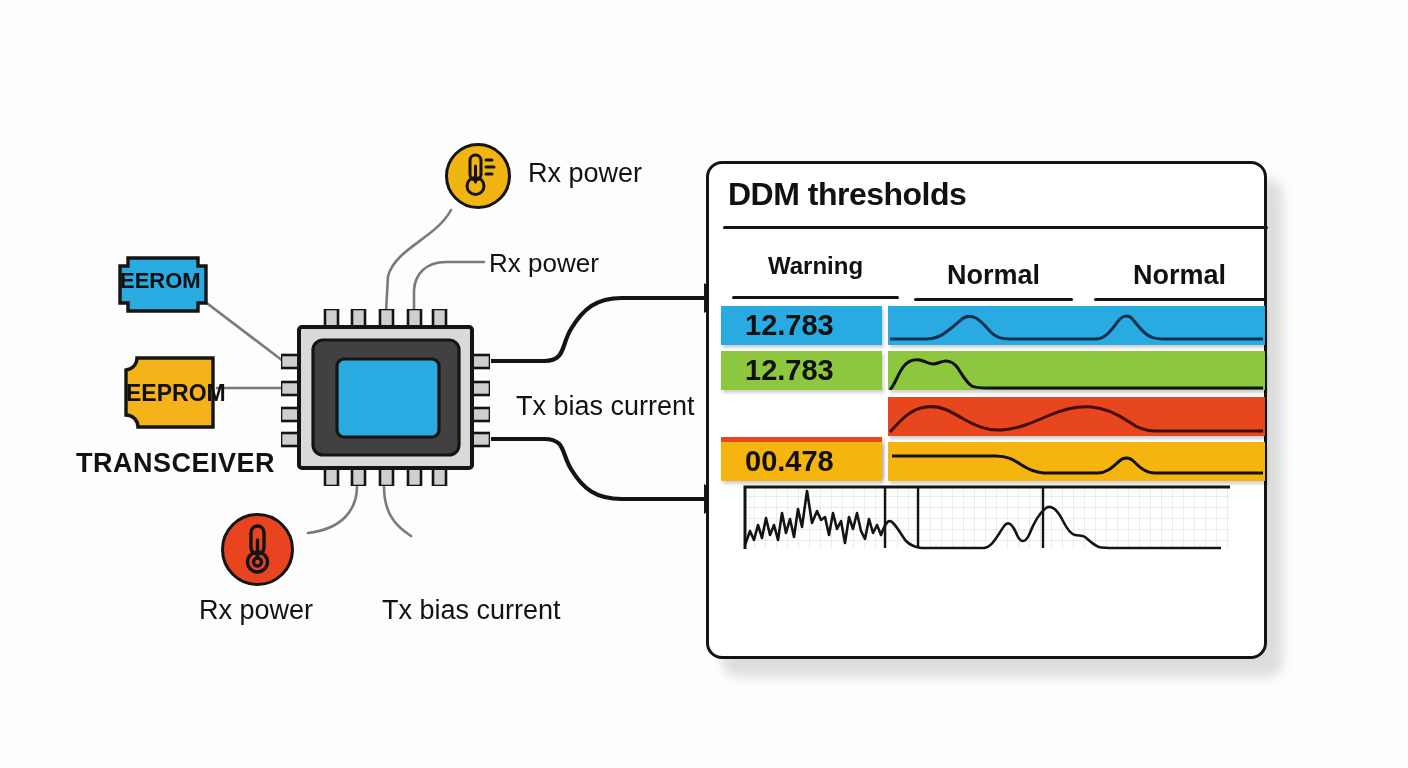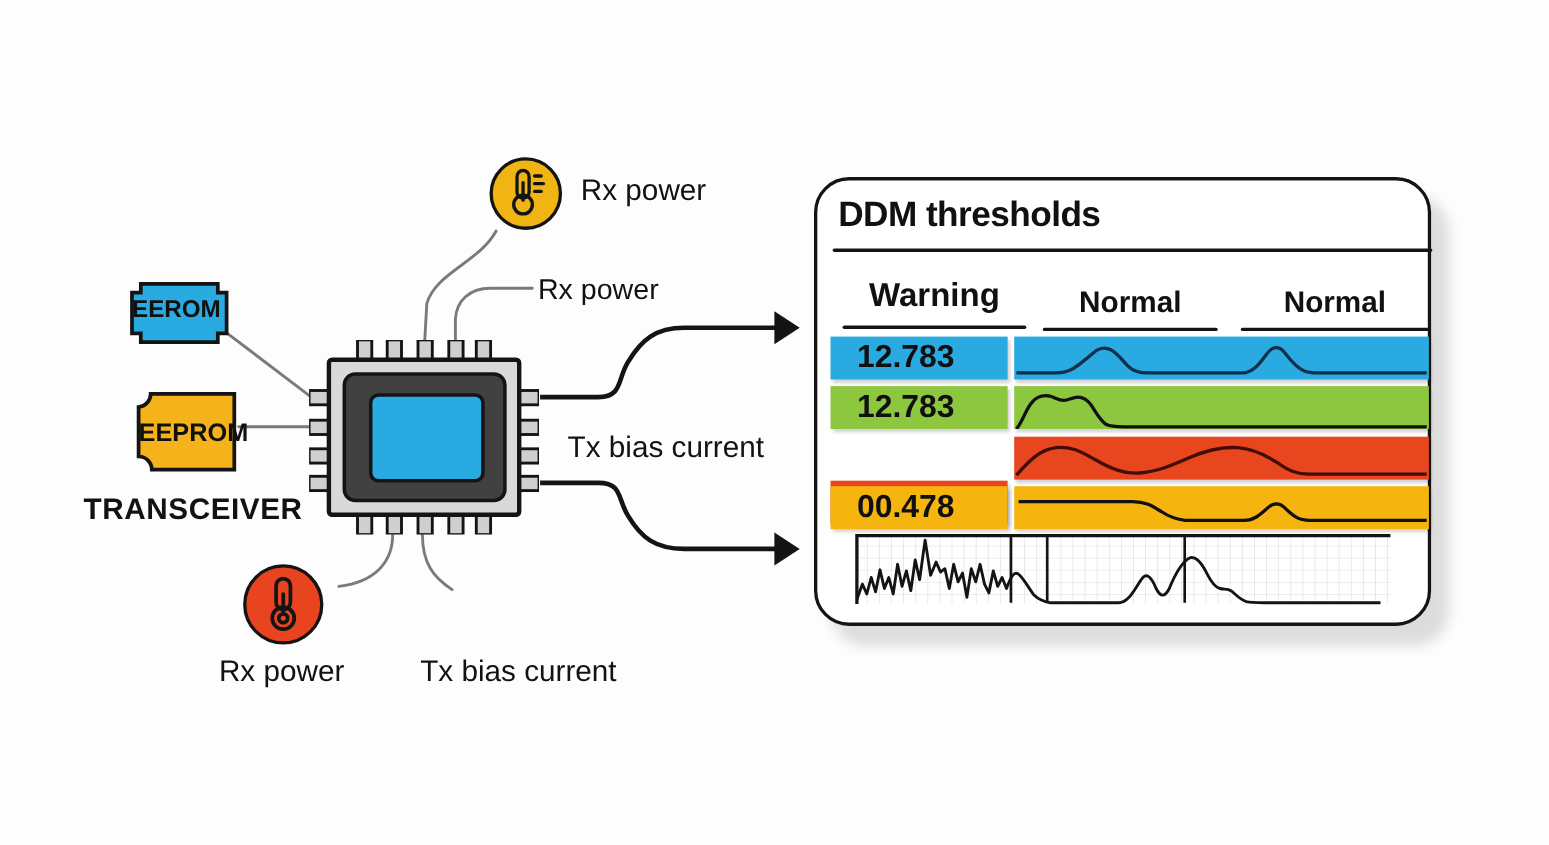--- a/index.html
+++ b/index.html
@@ -13,22 +13,22 @@
   .lbl{font-size:27px;font-weight:500;color:#121212;white-space:nowrap;}
   .tag-text{position:absolute;font-weight:700;text-align:center;color:#101010;}
   .circle{
     position:absolute;border-radius:50%;border:3.5px solid #141414;box-sizing:border-box;
     display:flex;align-items:center;justify-content:center;
   }
   .badge-inner{display:flex;flex-direction:column;align-items:center;line-height:1;}
   .badge-underline{width:36px;height:4px;background:#141414;margin-top:4px;border-radius:1px;}
   
   #panel{
-    position:absolute;left:740px;top:161px;width:561px;height:408px;
-    background:#ffffff;border:3.5px solid #141414;border-radius:32px;box-sizing:border-box;
+    position:absolute;left:706px;top:161px;width:561px;height:498px;
+    background:#ffffff;border:3.5px solid #141414;border-radius:16px;box-sizing:border-box;
     box-shadow:16px 18px 12px rgba(0,0,0,0.13);
   }
   #panel-title{position:absolute;left:19px;top:12px;font-size:32px;font-weight:700;letter-spacing:-0.5px;}
   .rule{position:absolute;height:3px;background:#141414;border-radius:2px;}
   .col-head{position:absolute;font-weight:700;text-align:center;white-space:nowrap;}
   .val-cell{
     position:absolute;left:12px;width:161px;height:39px;box-sizing:border-box;
     display:flex;align-items:center;padding-left:24px;
     font-size:29px;font-weight:700;color:#101010;
     box-shadow:2px 3px 3px rgba(0,0,0,0.18);
@@ -128,21 +128,21 @@
     </svg>
   </div>
   <div class="abs lbl" style="left:199px;top:595px;">Rx power</div>
 
   <div class="abs lbl" style="left:382px;top:595px;">Tx bias current</div>
 
   <div id="panel">
     <div id="panel-title">DDM thresholds</div>
     <div class="rule" style="left:14px;top:62px;width:545px;"></div>
 
-    <div class="col-head" style="left:23px;top:88px;width:167px;font-size:30px;">Warning</div>
+    <div class="col-head" style="left:23px;top:88px;width:167px;font-size:24px;">Warning</div>
     <div class="col-head" style="left:205px;top:96px;width:159px;font-size:27px;">Normal</div>
     <div class="col-head" style="left:385px;top:96px;width:171px;font-size:27px;">Normal</div>
     <div class="rule" style="left:23px;top:132px;width:167px;"></div>
     <div class="rule" style="left:205px;top:134px;width:159px;"></div>
     <div class="rule" style="left:385px;top:134px;width:171px;"></div>
 
     <div class="val-cell" style="top: 142px; background: rgb(41, 171, 226);">12.783</div>
     <div class="wave-cell" style="top: 142px; background: rgb(41, 171, 226);">
       <svg viewBox="0 0 378 39" preserveAspectRatio="none">
         <path d="M2,33 L38,33 C52,33 58,26 66,20 L72,15 C76,11 82,9 88,12 C94,15 99,22 104,27 C108,31 114,33 122,33 L208,33 C218,33 224,24 230,16 C235,9 241,8 246,14 C251,20 256,28 264,31 C268,33 272,33 278,33 L376,33" fill="none" stroke="#10304d" stroke-width="3"></path>

